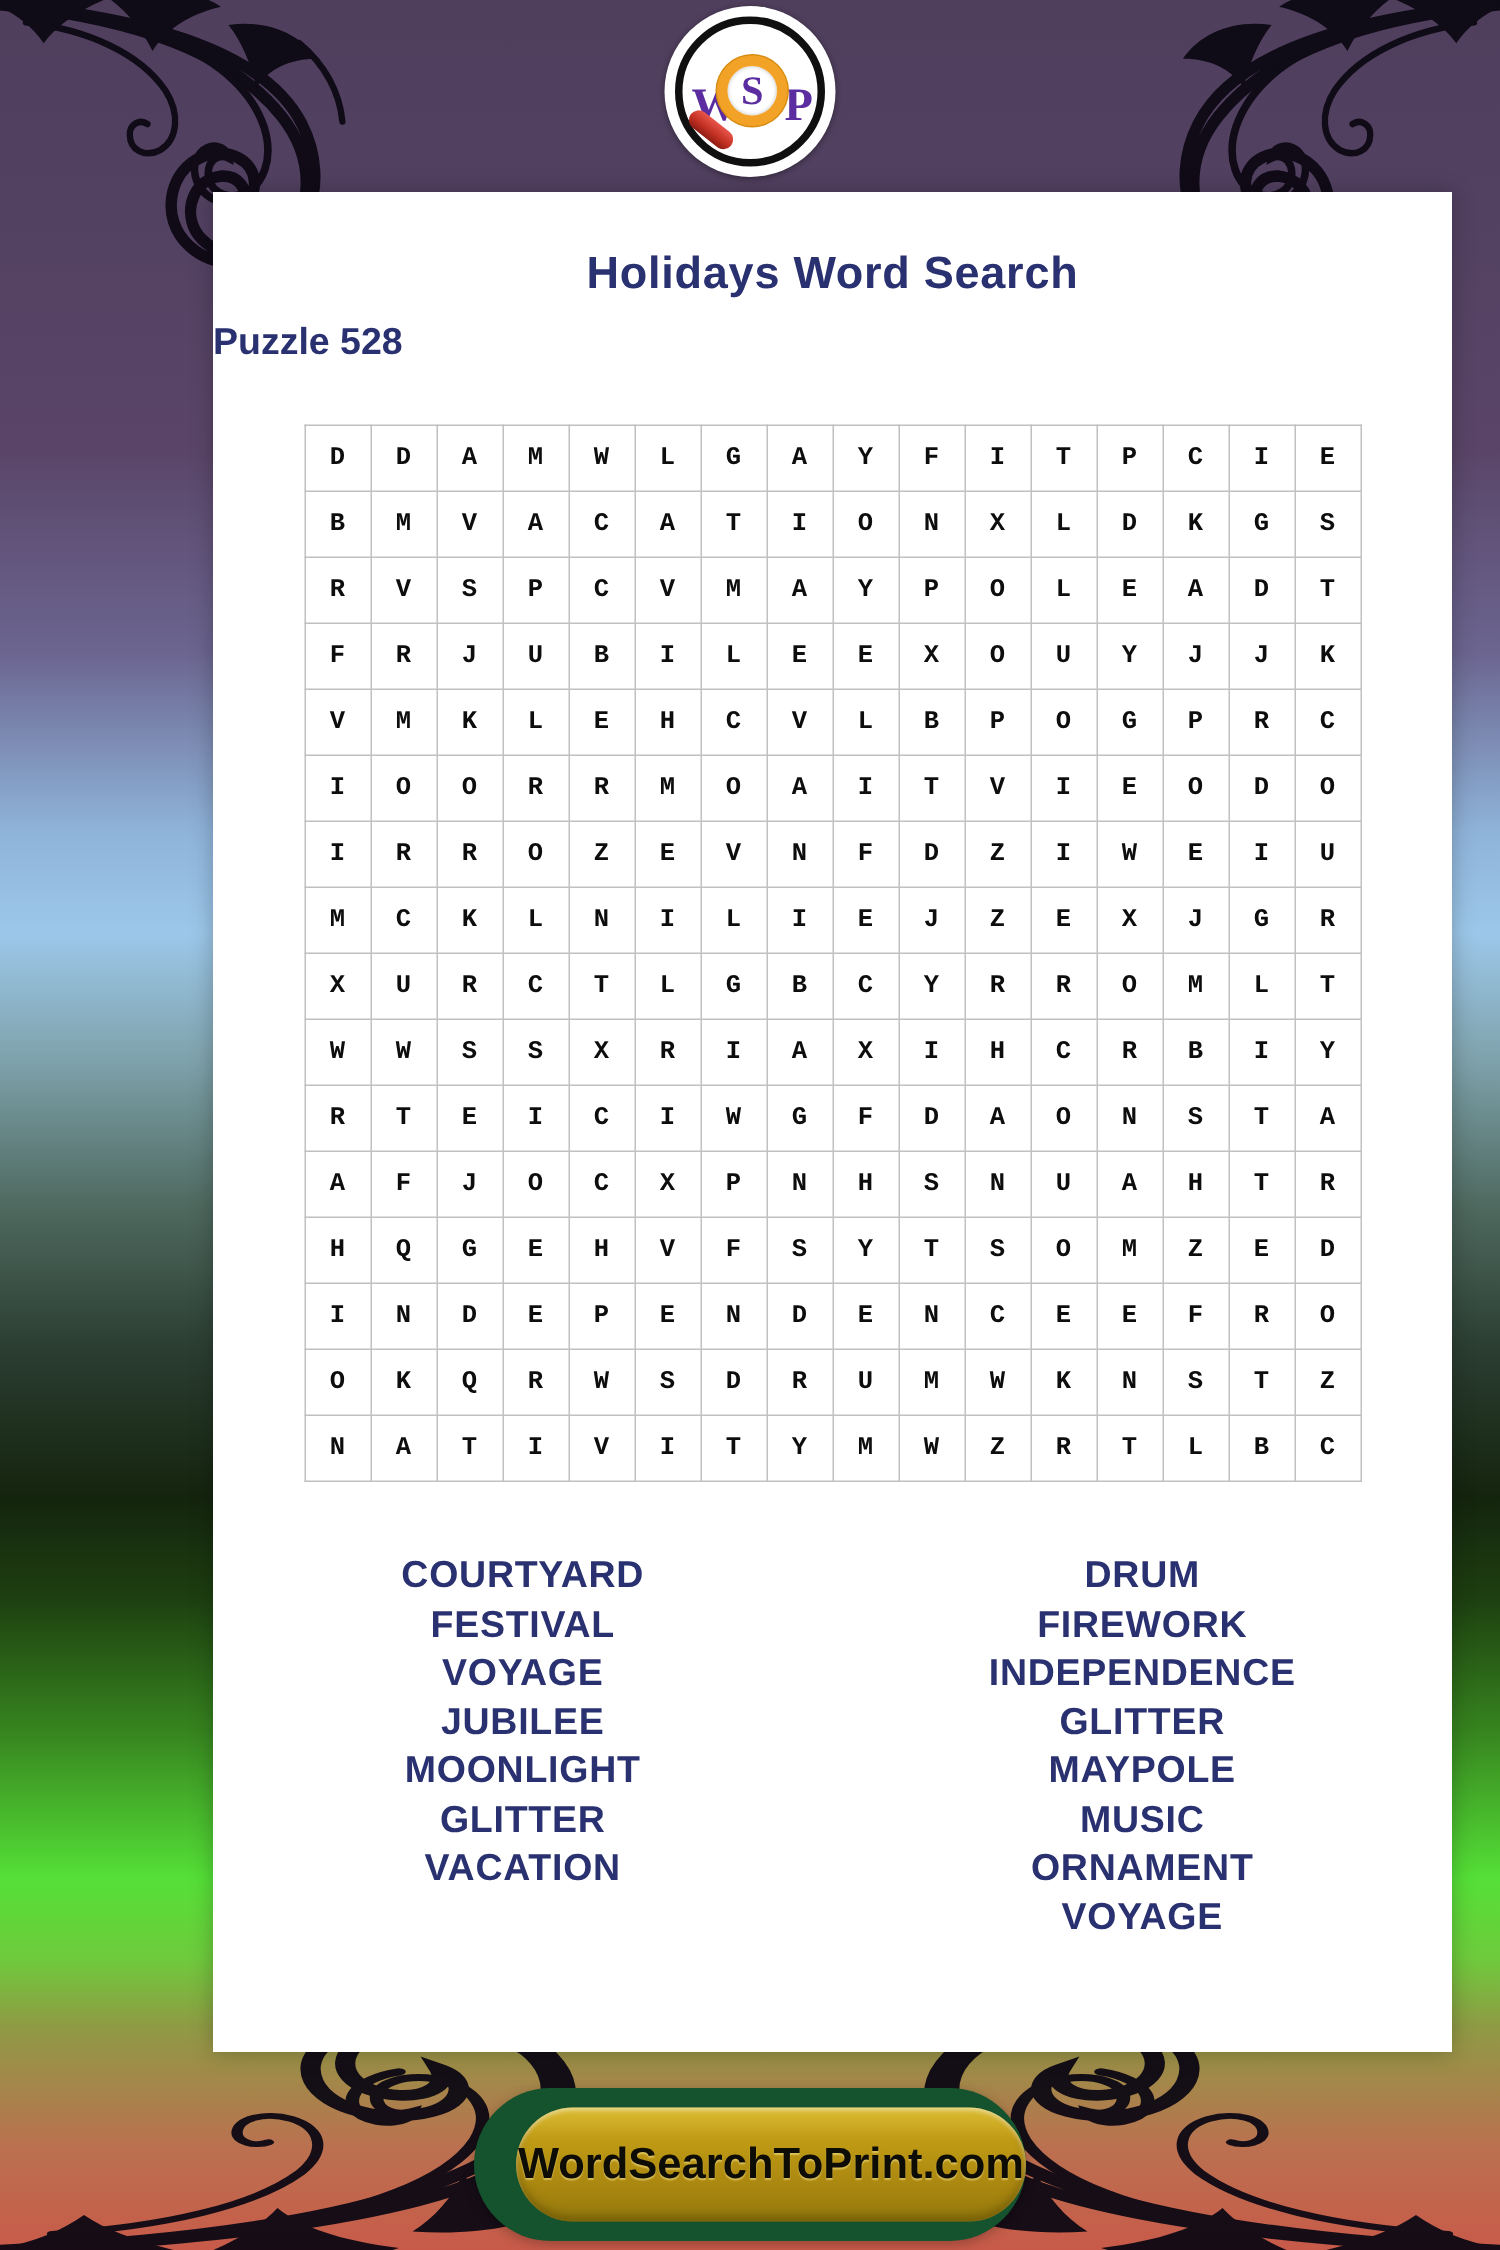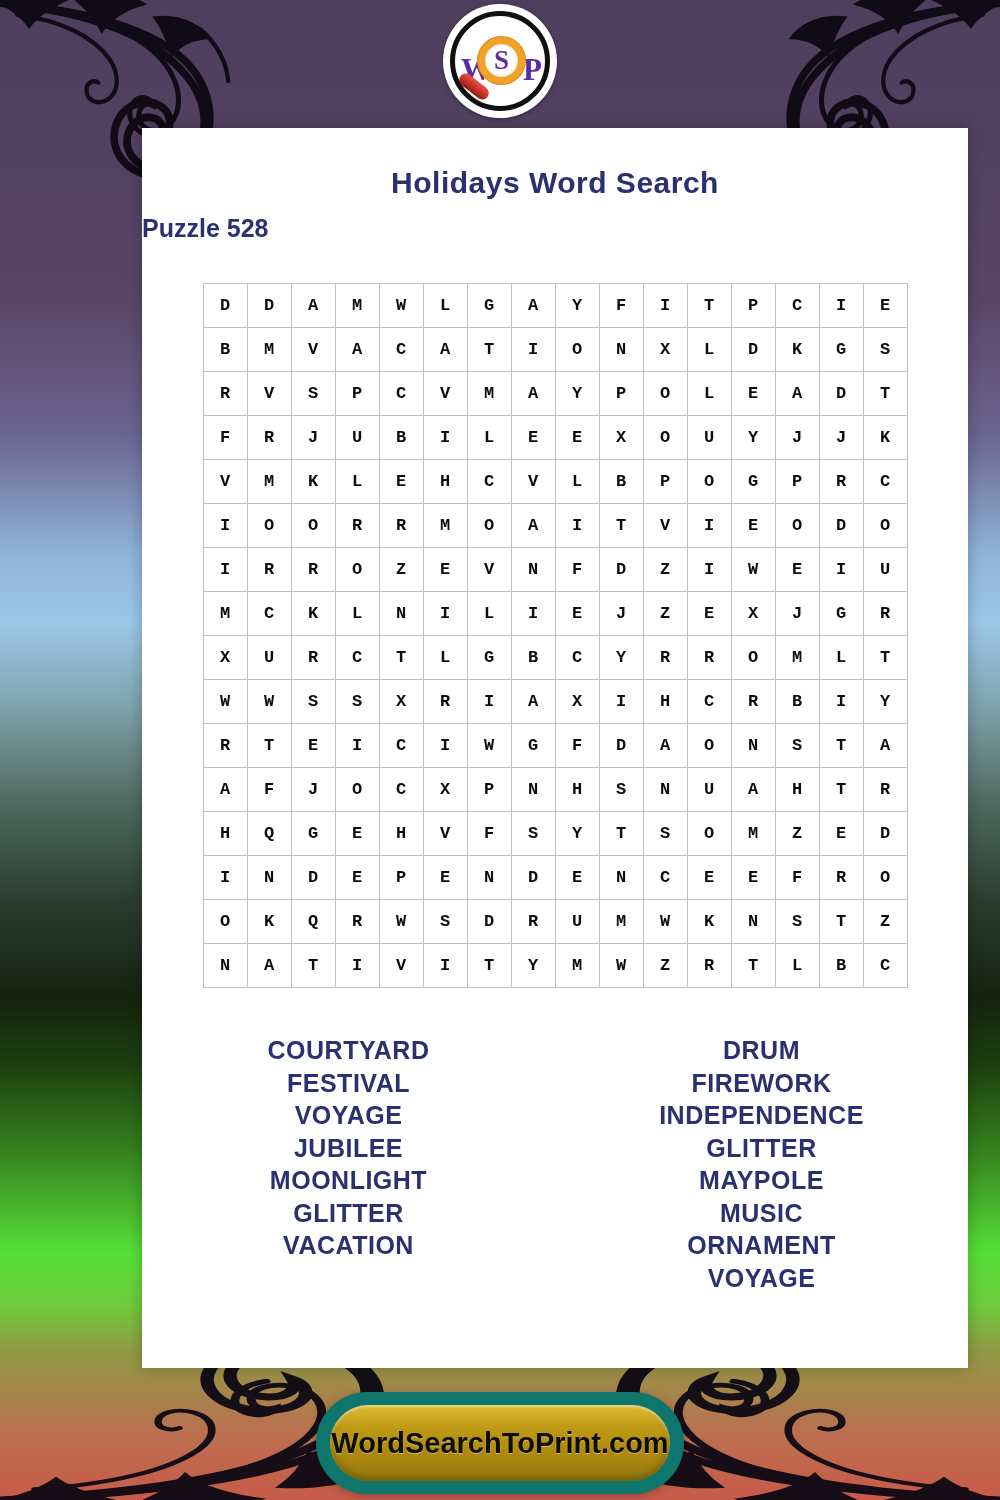--- a/index.html
+++ b/index.html
@@ -73,22 +73,22 @@
     display:flex;margin-top:46px;
   }
   .word-col{flex:1;text-align:center;}
   .word{
     font-size:25px;font-weight:bold;color:#2a3170;line-height:32.5px;letter-spacing:.5px;
   }
 
   
   .footer-pill-outer{
     position:absolute;z-index:3;left:316px;top:1392px;width:368px;height:102px;
-    background:#0f766e;border-radius:52px;box-shadow:0 2px 8px rgba(0,0,0,.25);
-    display:flex;align-items:center;justify-content:center;cursor:pointer;
+    background:#14532d;border-radius:52px;box-shadow:0 2px 8px rgba(0,0,0,.25);
+    display:flex;align-items:center;justify-content:flex-end;cursor:pointer;
   }
   .footer-pill-inner{
     width:340px;height:76px;border-radius:38px;
     background:linear-gradient(180deg,#dcbd33 0%,#c09b15 28%,#a8850f 72%,#947a0e 100%);
     box-shadow:inset 0 2px 3px rgba(255,255,255,.45), inset 0 -4px 6px rgba(90,70,0,.5);
     display:flex;align-items:center;justify-content:center;
   }
   .footer-pill-inner span{
     font-size:29px;font-weight:bold;color:#0d0c05;text-shadow:0 1px 1px rgba(255,240,160,.5);
   }

